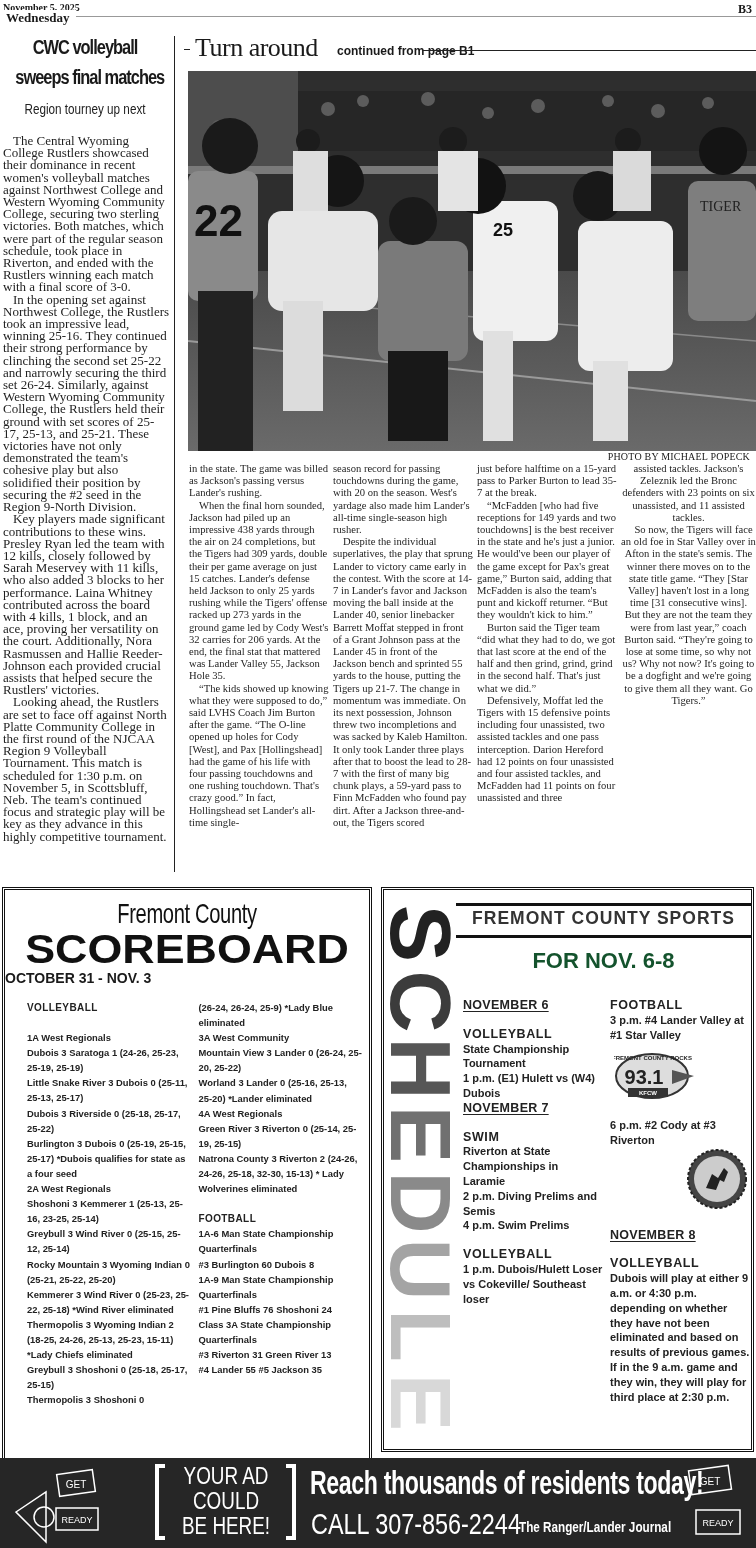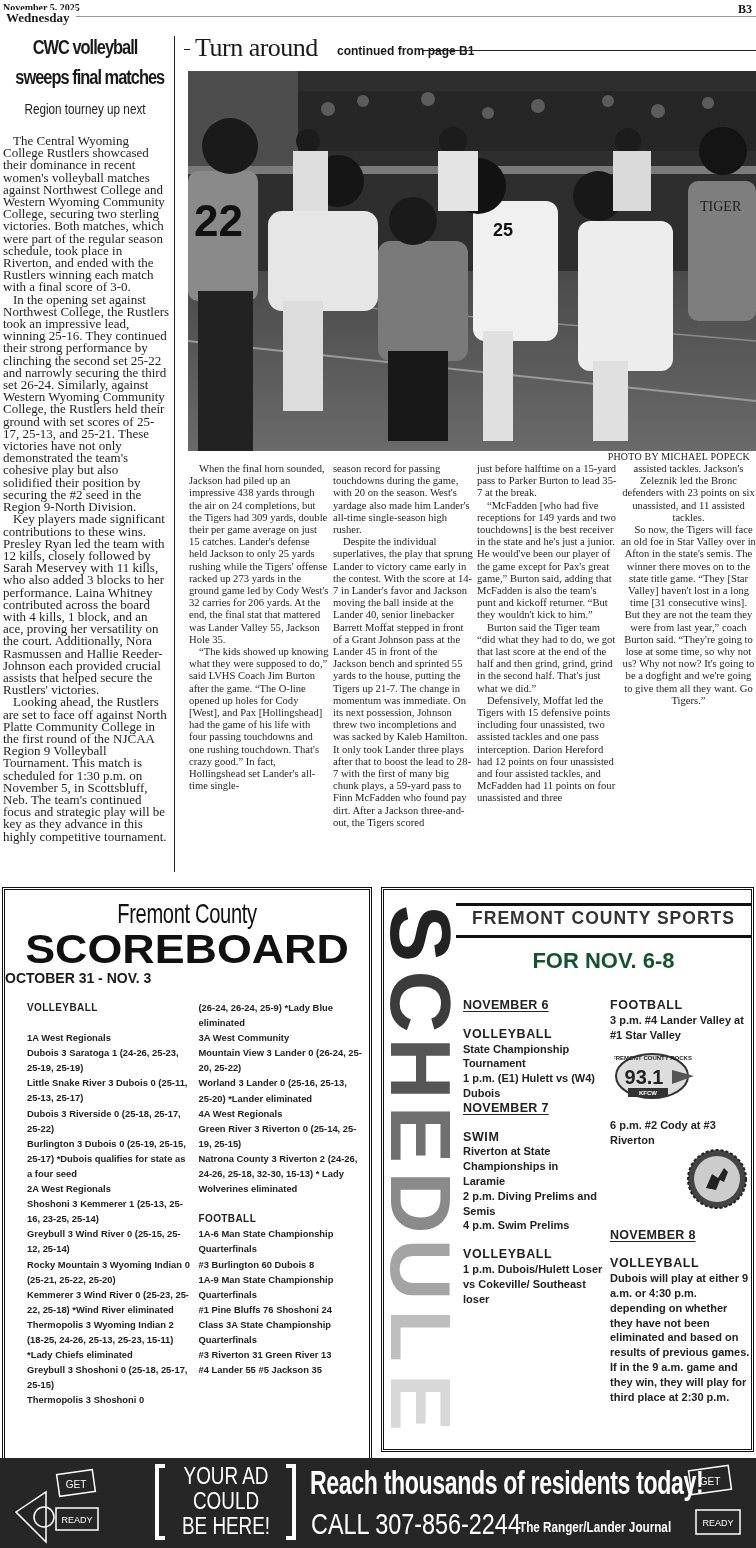--- a/index.html
+++ b/index.html
@@ -161,20 +161,21 @@
       <rect x="105" y="80" width="35" height="60" fill="#dedede"></rect>
       <circle cx="440" cy="70" r="13" fill="#1c1c1c"></circle>
       <rect x="425" y="80" width="38" height="60" fill="#dadada"></rect>
     </g>
   </svg>
 </div>
 <div class="photo-credit">PHOTO BY MICHAEL POPECK</div>
 
 <div class="art-col" style="left:189px;">
   <div class="body-text">
+    <p style="text-indent:0">in the state. The game was billed as Jackson's passing versus Lander's rushing.</p>
     <p>When the final horn sounded, Jackson had piled up an impressive 438 yards through the air on 24 completions, but the Tigers had 309 yards, double their per game average on just 15 catches. Lander's defense held Jackson to only 25 yards rushing while the Tigers' offense racked up 273 yards in the ground game led by Cody West's 32 carries for 206 yards. At the end, the final stat that mattered was Lander Valley 55, Jackson Hole 35.</p>
     <p>“The kids showed up knowing what they were supposed to do,” said LVHS Coach Jim Burton after the game. “The O-line opened up holes for Cody [West], and Pax [Hollingshead] had the game of his life with four passing touchdowns and one rushing touchdown. That's crazy good.” In fact, Hollingshead set Lander's all-time single-</p>
   </div>
 </div>
 <div class="art-col" style="left:333px;">
   <div class="body-text">
     <p style="text-indent:0">season record for passing touchdowns during the game, with 20 on the season. West's yardage also made him Lander's all-time single-season high rusher.</p>
     <p>Despite the individual superlatives, the play that sprung Lander to victory came early in the contest. With the score at 14-7 in Lander's favor and Jackson moving the ball inside at the Lander 40, senior linebacker Barrett Moffat stepped in front of a Grant Johnson pass at the Lander 45 in front of the Jackson bench and sprinted 55 yards to the house, putting the Tigers up 21-7. The change in momentum was immediate. On its next possession, Johnson threw two incompletions and was sacked by Kaleb Hamilton. It only took Lander three plays after that to boost the lead to 28-7 with the first of many big chunk plays, a 59-yard pass to Finn McFadden who found pay dirt. After a Jackson three-and-out, the Tigers scored</p>
   </div>
 </div>

